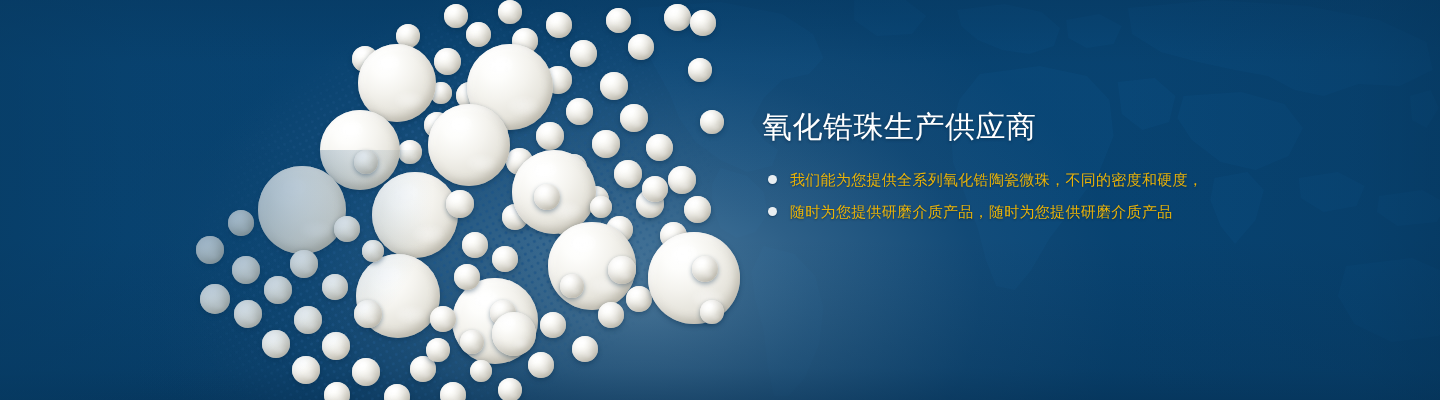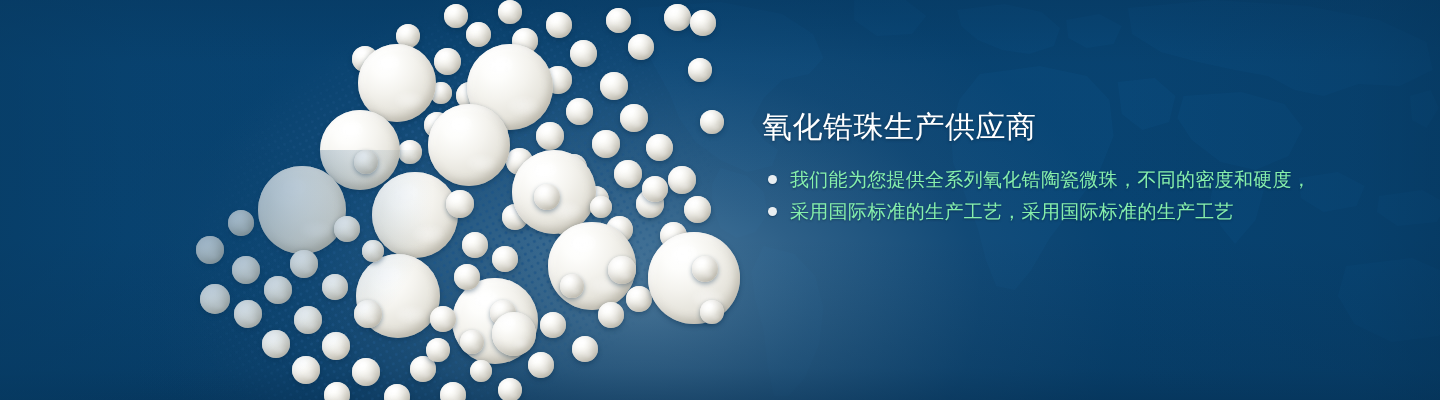--- a/index.html
+++ b/index.html
@@ -144,22 +144,22 @@
   }
   .bullets {
     list-style: none;
     margin: 22px 0 0 0;
     padding: 0;
   }
   .bullet-item {
     position: relative;
     padding-left: 28px;
     margin-bottom: 9px;
-    color: #86efac;
-    font-size: 19px;
+    color: #eab308;
+    font-size: 15px;
     line-height: 23px;
     letter-spacing: 0.3px;
     text-shadow: 0 1px 2px rgba(2,32,58,0.50);
   }
   .bullet-item:last-child { margin-bottom: 0; }
   .bullet-dot {
     position: absolute;
     left: 6px;
     top: 7px;
     width: 9px;
@@ -346,20 +346,20 @@
         <span class="bullet-dot"></span>
         <span class="bullet-text">
           <span>我们能为您提供全系列氧化锆陶瓷微珠，不同的密度和硬度，</span>
         </span>
       </li>
 
 
       <li class="bullet-item">
         <span class="bullet-dot"></span>
         <span class="bullet-text">
-          <span>采用国际标准的生产工艺，采用国际标准的生产工艺</span>
+          <span>随时为您提供研磨介质产品，随时为您提供研磨介质产品</span>
         </span>
       </li>
 
     </ul>
   </div>
 
 </div>
 
 </body></html>

